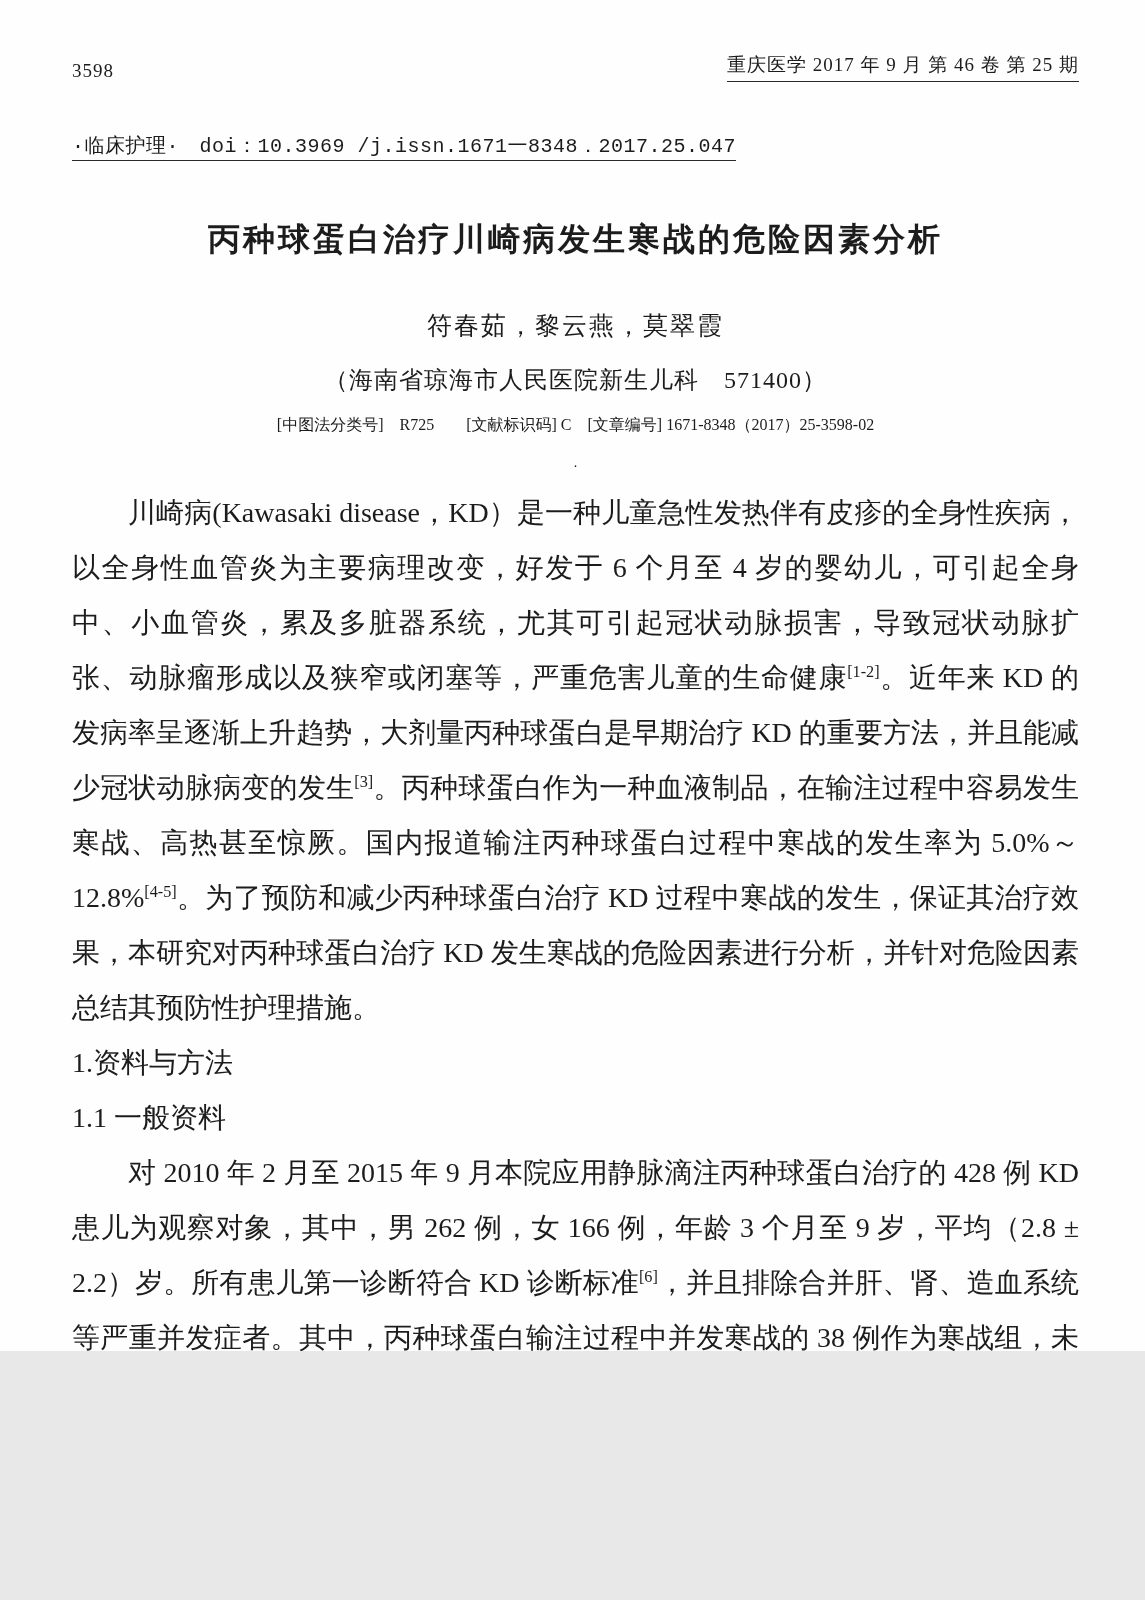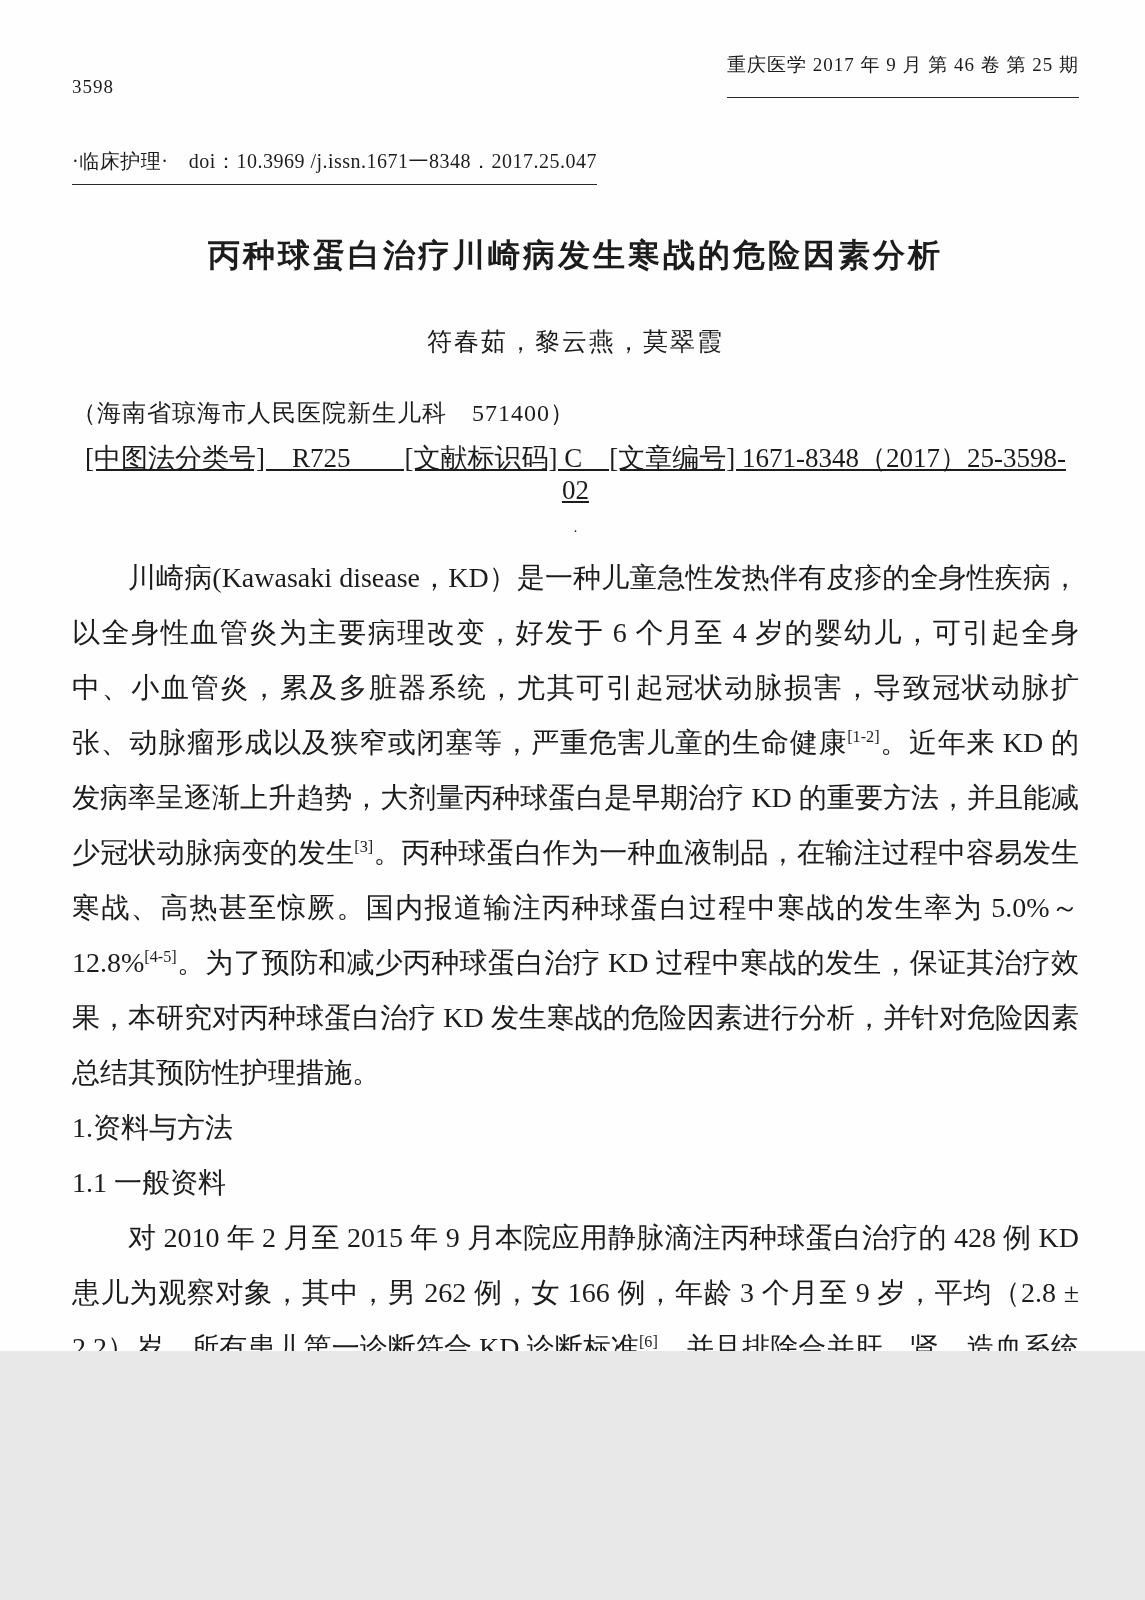--- a/index.html
+++ b/index.html
@@ -13,60 +13,60 @@
     box-sizing:border-box;
     padding:52px 66px 0 72px;
     overflow:hidden;
   }
   .hdr{
     display:flex;justify-content:space-between;align-items:flex-end;
     font-size:19px;letter-spacing:1px;
   }
   .hdr .journal{
     border-bottom:1.5px solid #2a2a2a;
-    padding-bottom:19px;
+    padding-bottom:3px;
   }
   .doiline{
     margin-top:50px;
     font-size:20px;
   }
   .doiline span{
     border-bottom:1.5px solid #2a2a2a;
-    padding-bottom:12px;
+    padding-bottom:2px;
     letter-spacing:0.5px;
+    font-family:Liberation Mono, monospace;
   }
   .title{
     margin:58px 0 0 0;
     text-align:center;
     font-size:32px;
     font-weight:bold;
     letter-spacing:3px;
     line-height:44px;
   }
   .authors{
     margin-top:50px;
     text-align:center;
     font-size:25px;
     letter-spacing:2px;
     line-height:34px;
     font-family:Liberation Mono, monospace;
   }
   .affil{
-    margin-top:35px;
-    text-align:left;
+    margin-top:18px;
+    text-align:center;
     font-size:24px;
     letter-spacing:1px;
     line-height:34px;
   }
   .meta{
     margin-top:12px;
     text-align:center;
-    font-size:27px;
+    font-size:16px;
     line-height:32px;
-    text-decoration:underline;
   }
   .dotline{
     margin-top:16px;
     text-align:center;
     font-size:14px;
     line-height:12px;
   }
   .body{
     margin-top:16px;
     font-size:28px;

